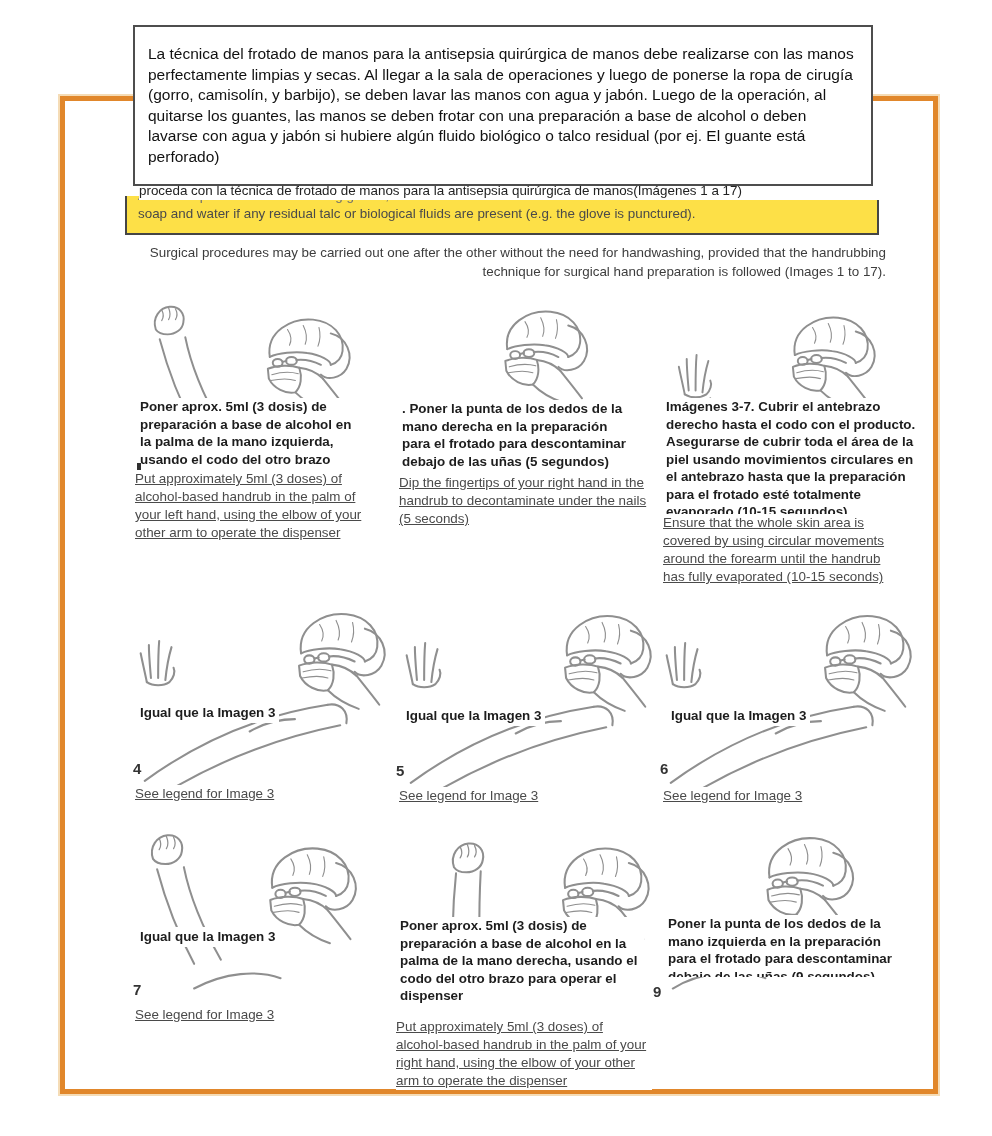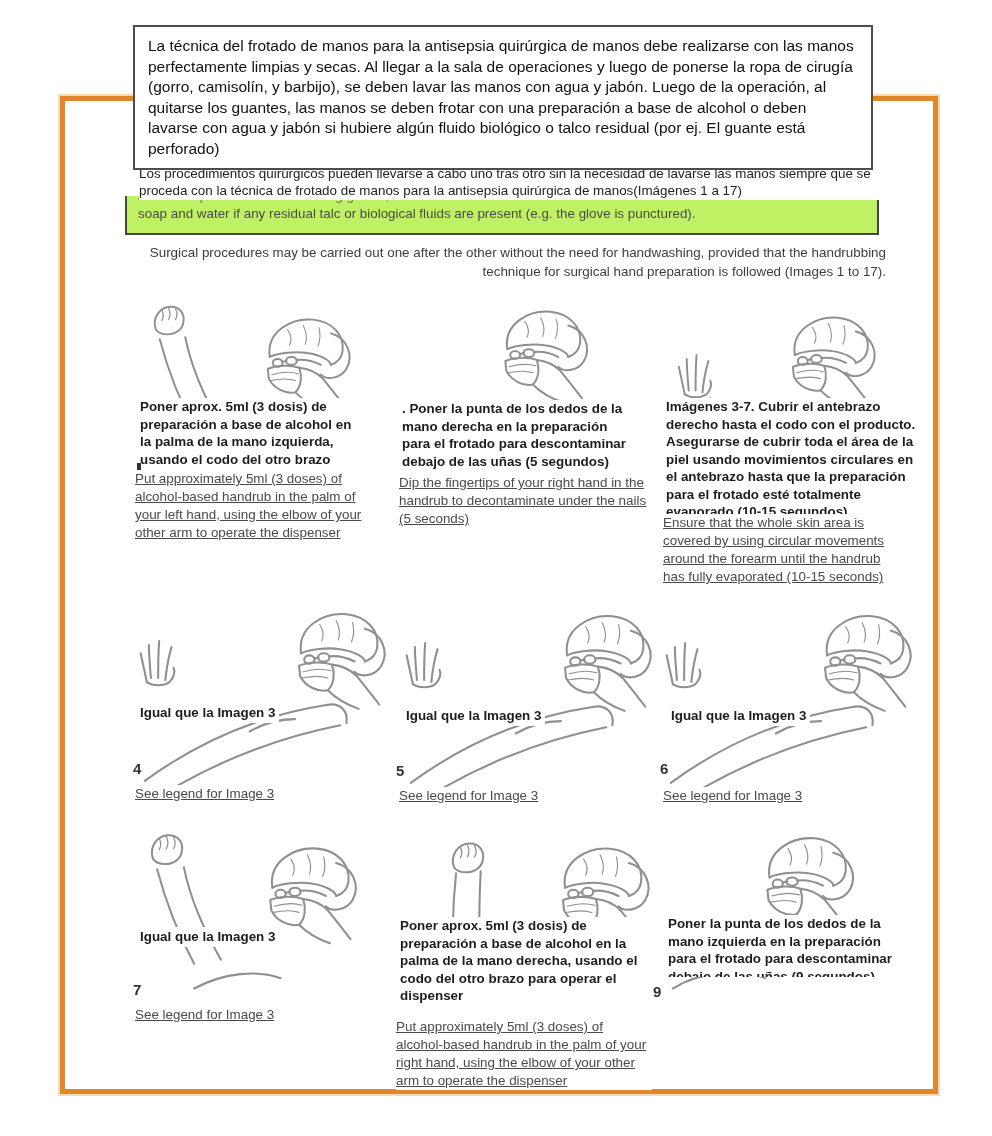--- a/index.html
+++ b/index.html
@@ -3,27 +3,27 @@
 <meta charset="utf-8">
 <style>
   html,body{margin:0;padding:0;background:#ffffff;}
   body{font-family:"Liberation Sans", sans-serif;}
   .page{position:relative;width:992px;height:1136px;background:#fff;overflow:hidden;color:#2b2b2b;}
 
   .frame{position:absolute;left:60px;top:96px;width:868px;height:988px;
          border:5px solid #E1872B;box-shadow:0 0 0 2px rgba(243,211,164,.8);z-index:0;}
 
   .intro-box{position:absolute;left:133px;top:25px;width:710px;border:2px solid #4d4d4d;
-             background:#fff;padding:9px 13px;font-size:15.5px;line-height:20.5px;color:#111;z-index:5;}
+             background:#fff;padding:17px 13px;font-size:15.5px;line-height:20.5px;color:#111;z-index:5;}
 
   .overlay-es{position:absolute;left:139px;top:166px;width:746px;background:#fff;
               font-size:13.4px;line-height:16.5px;color:#222;z-index:4;padding-bottom:1px;}
 
   .clip-box{position:absolute;left:125px;top:196px;width:739px;height:37px;border:2px solid #454545;
-            border-top:none;background:#bef264;z-index:3;padding:0 0 0 11px;font-size:13.4px;}
+            border-top:none;background:#fde047;z-index:3;padding:0 0 0 11px;font-size:13.4px;}
   .clip-strip{height:9px;overflow:hidden;}
   .clip-strip .inner{line-height:16px;margin-top:-8px;white-space:nowrap;color:#6e6e6e;}
   .clip-full{line-height:17px;color:#4a4a4a;}
 
   .para-en{position:absolute;left:130px;top:243px;width:756px;font-size:13.4px;line-height:19px;
            color:#3d3d3d;z-index:2;text-align:right;}
 
   .illus{position:absolute;z-index:1;}
   .cap-es{position:absolute;background:#fff;font-size:13.4px;line-height:17.5px;color:#1d1d1d;z-index:3;font-weight:bold;}
   .cap-en{position:absolute;background:#fff;font-size:13.4px;line-height:18px;color:#4a4a4a;z-index:3;text-decoration:underline;}

